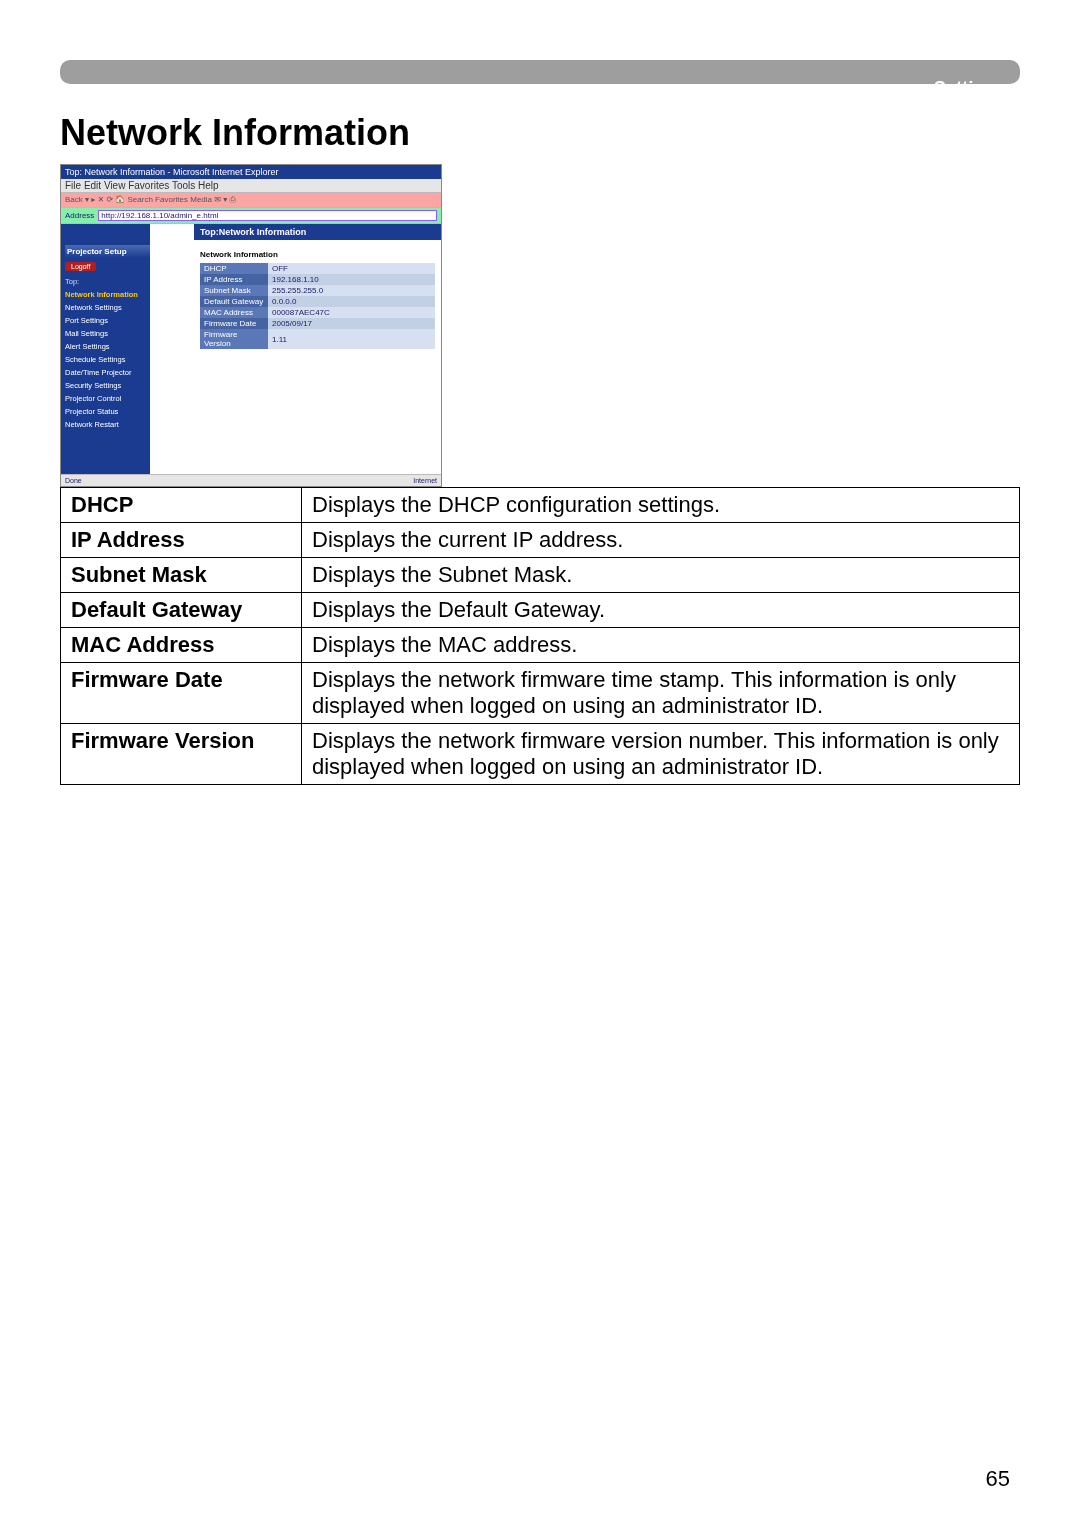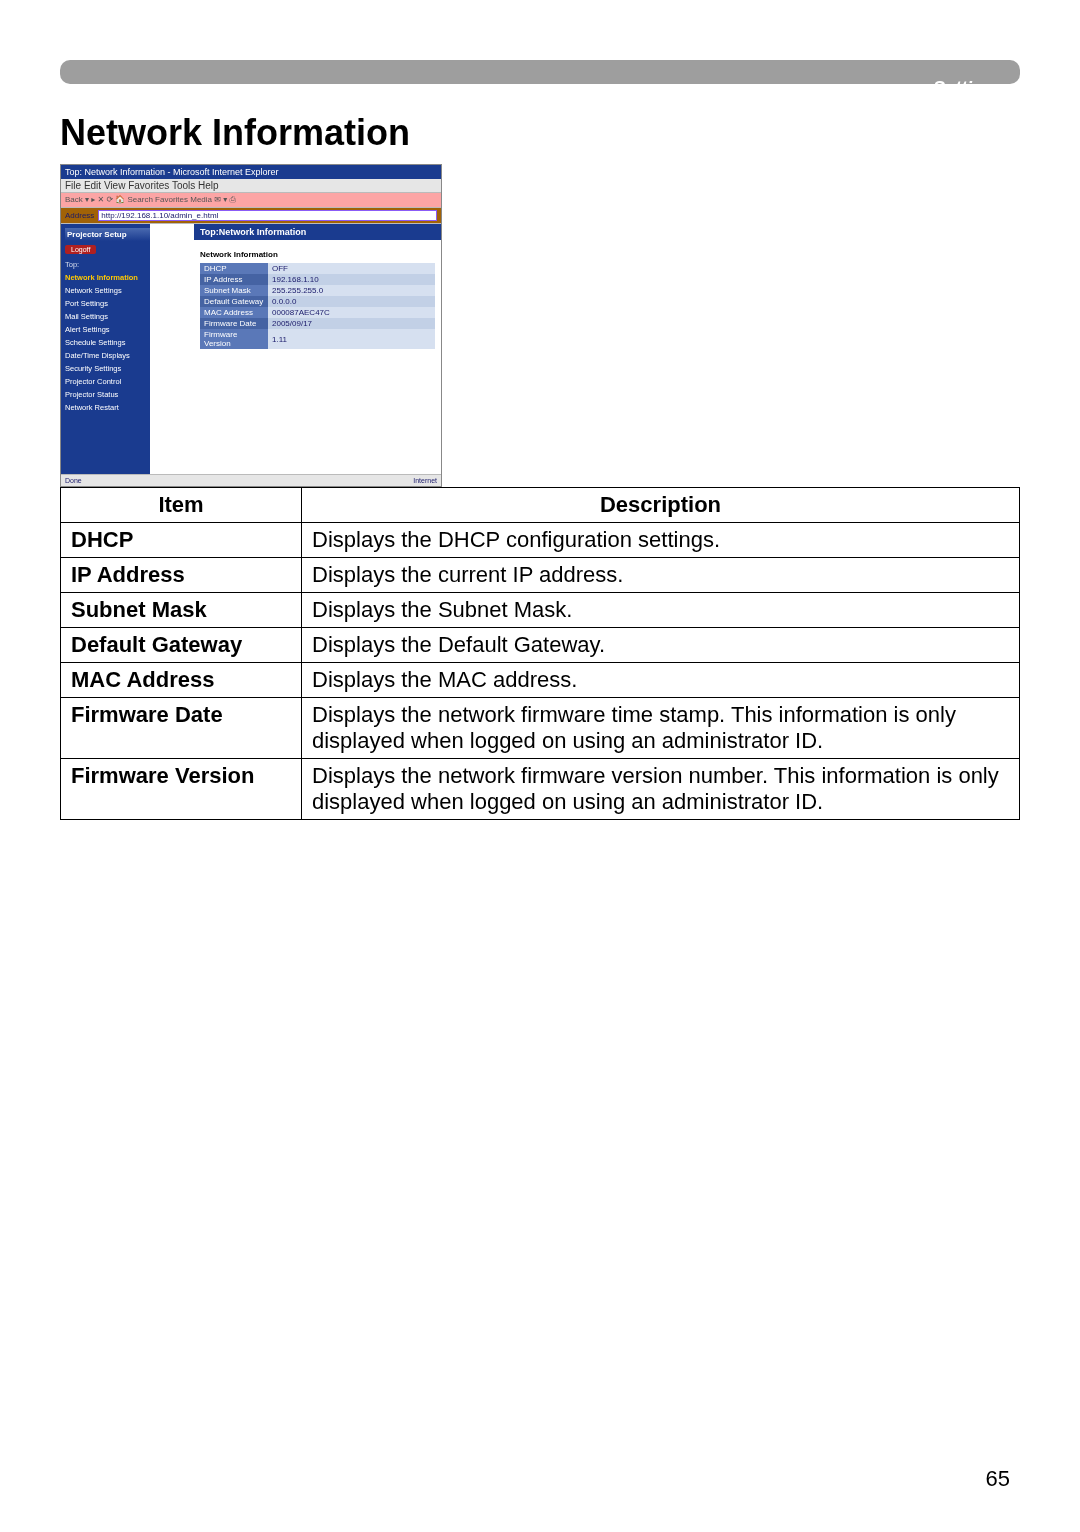--- a/index.html
+++ b/index.html
@@ -62,21 +62,21 @@
     border-bottom: 1px solid #bbb;
   }
   .shot-toolbar {
     background: #fca5a5;
     font-size: 8px;
     padding: 2px 4px;
     color: #555;
     border-bottom: 1px solid #bbb;
   }
   .shot-address {
-    background: #a16207;
+    background: #86efac;
     font-size: 8px;
     padding: 2px 4px;
     border-bottom: 1px solid #bbb;
     display: flex;
     align-items: center;
     gap: 4px;
   }
   .shot-address .field {
     background: #fff;
     border: 1px solid #8b5cf6;
@@ -86,21 +86,21 @@
   .shot-body {
     display: flex;
     background: #fff;
     min-height: 250px;
   }
   .shot-side {
     width: 85px;
     background: #1a3b8f;
     color: #fff;
     font-size: 8px;
-    padding: 4px 0 4px 4px;
+    padding: 21px 0 4px 4px;
   }
   .shot-side .brand {
     background: linear-gradient(#4a6ab0,#1a3b8f);
     font-weight: bold;
     padding: 2px;
     font-size: 8px;
   }
   .shot-side .btn {
     background: #b02020;
     color: #fff;
@@ -225,21 +225,21 @@
         <div class="shot-side">
           <div class="brand">Projector Setup</div>
           <span class="btn">Logoff</span>
           <div class="nav-item nav-top">Top:</div>
           <div class="nav-item nav-active">Network Information</div>
           <div class="nav-item">Network Settings</div>
           <div class="nav-item">Port Settings</div>
           <div class="nav-item">Mail Settings</div>
           <div class="nav-item">Alert Settings</div>
           <div class="nav-item">Schedule Settings</div>
-          <div class="nav-item">Date/Time Displays</div>
+          <div class="nav-item">Date/Time Projector</div>
           <div class="nav-item">Security Settings</div>
           <div class="nav-item">Projector Control</div>
           <div class="nav-item">Projector Status</div>
           <div class="nav-item">Network Restart</div>
         </div>
         <div class="shot-main">
           <div class="shot-crumb">Top:Network Information</div>
           <div class="shot-sect">Network Information</div>
           <table class="shot-table">
             <tbody>
@@ -279,24 +279,20 @@
         <span>Done</span>
         <span>Internet</span>
       </div>
     </div>
 
   </div>
 
 
   <table class="info">
     <tbody>
-        <tr>
-      <th>Item</th>
-      <th>Description</th>
-    </tr>
     <tr>
           <td class="item">DHCP</td>
           <td>Displays the DHCP configuration settings.</td>
         </tr>
     <tr>
           <td class="item">IP Address</td>
           <td>Displays the current IP address.</td>
         </tr>
     <tr>
           <td class="item">Subnet Mask</td>

